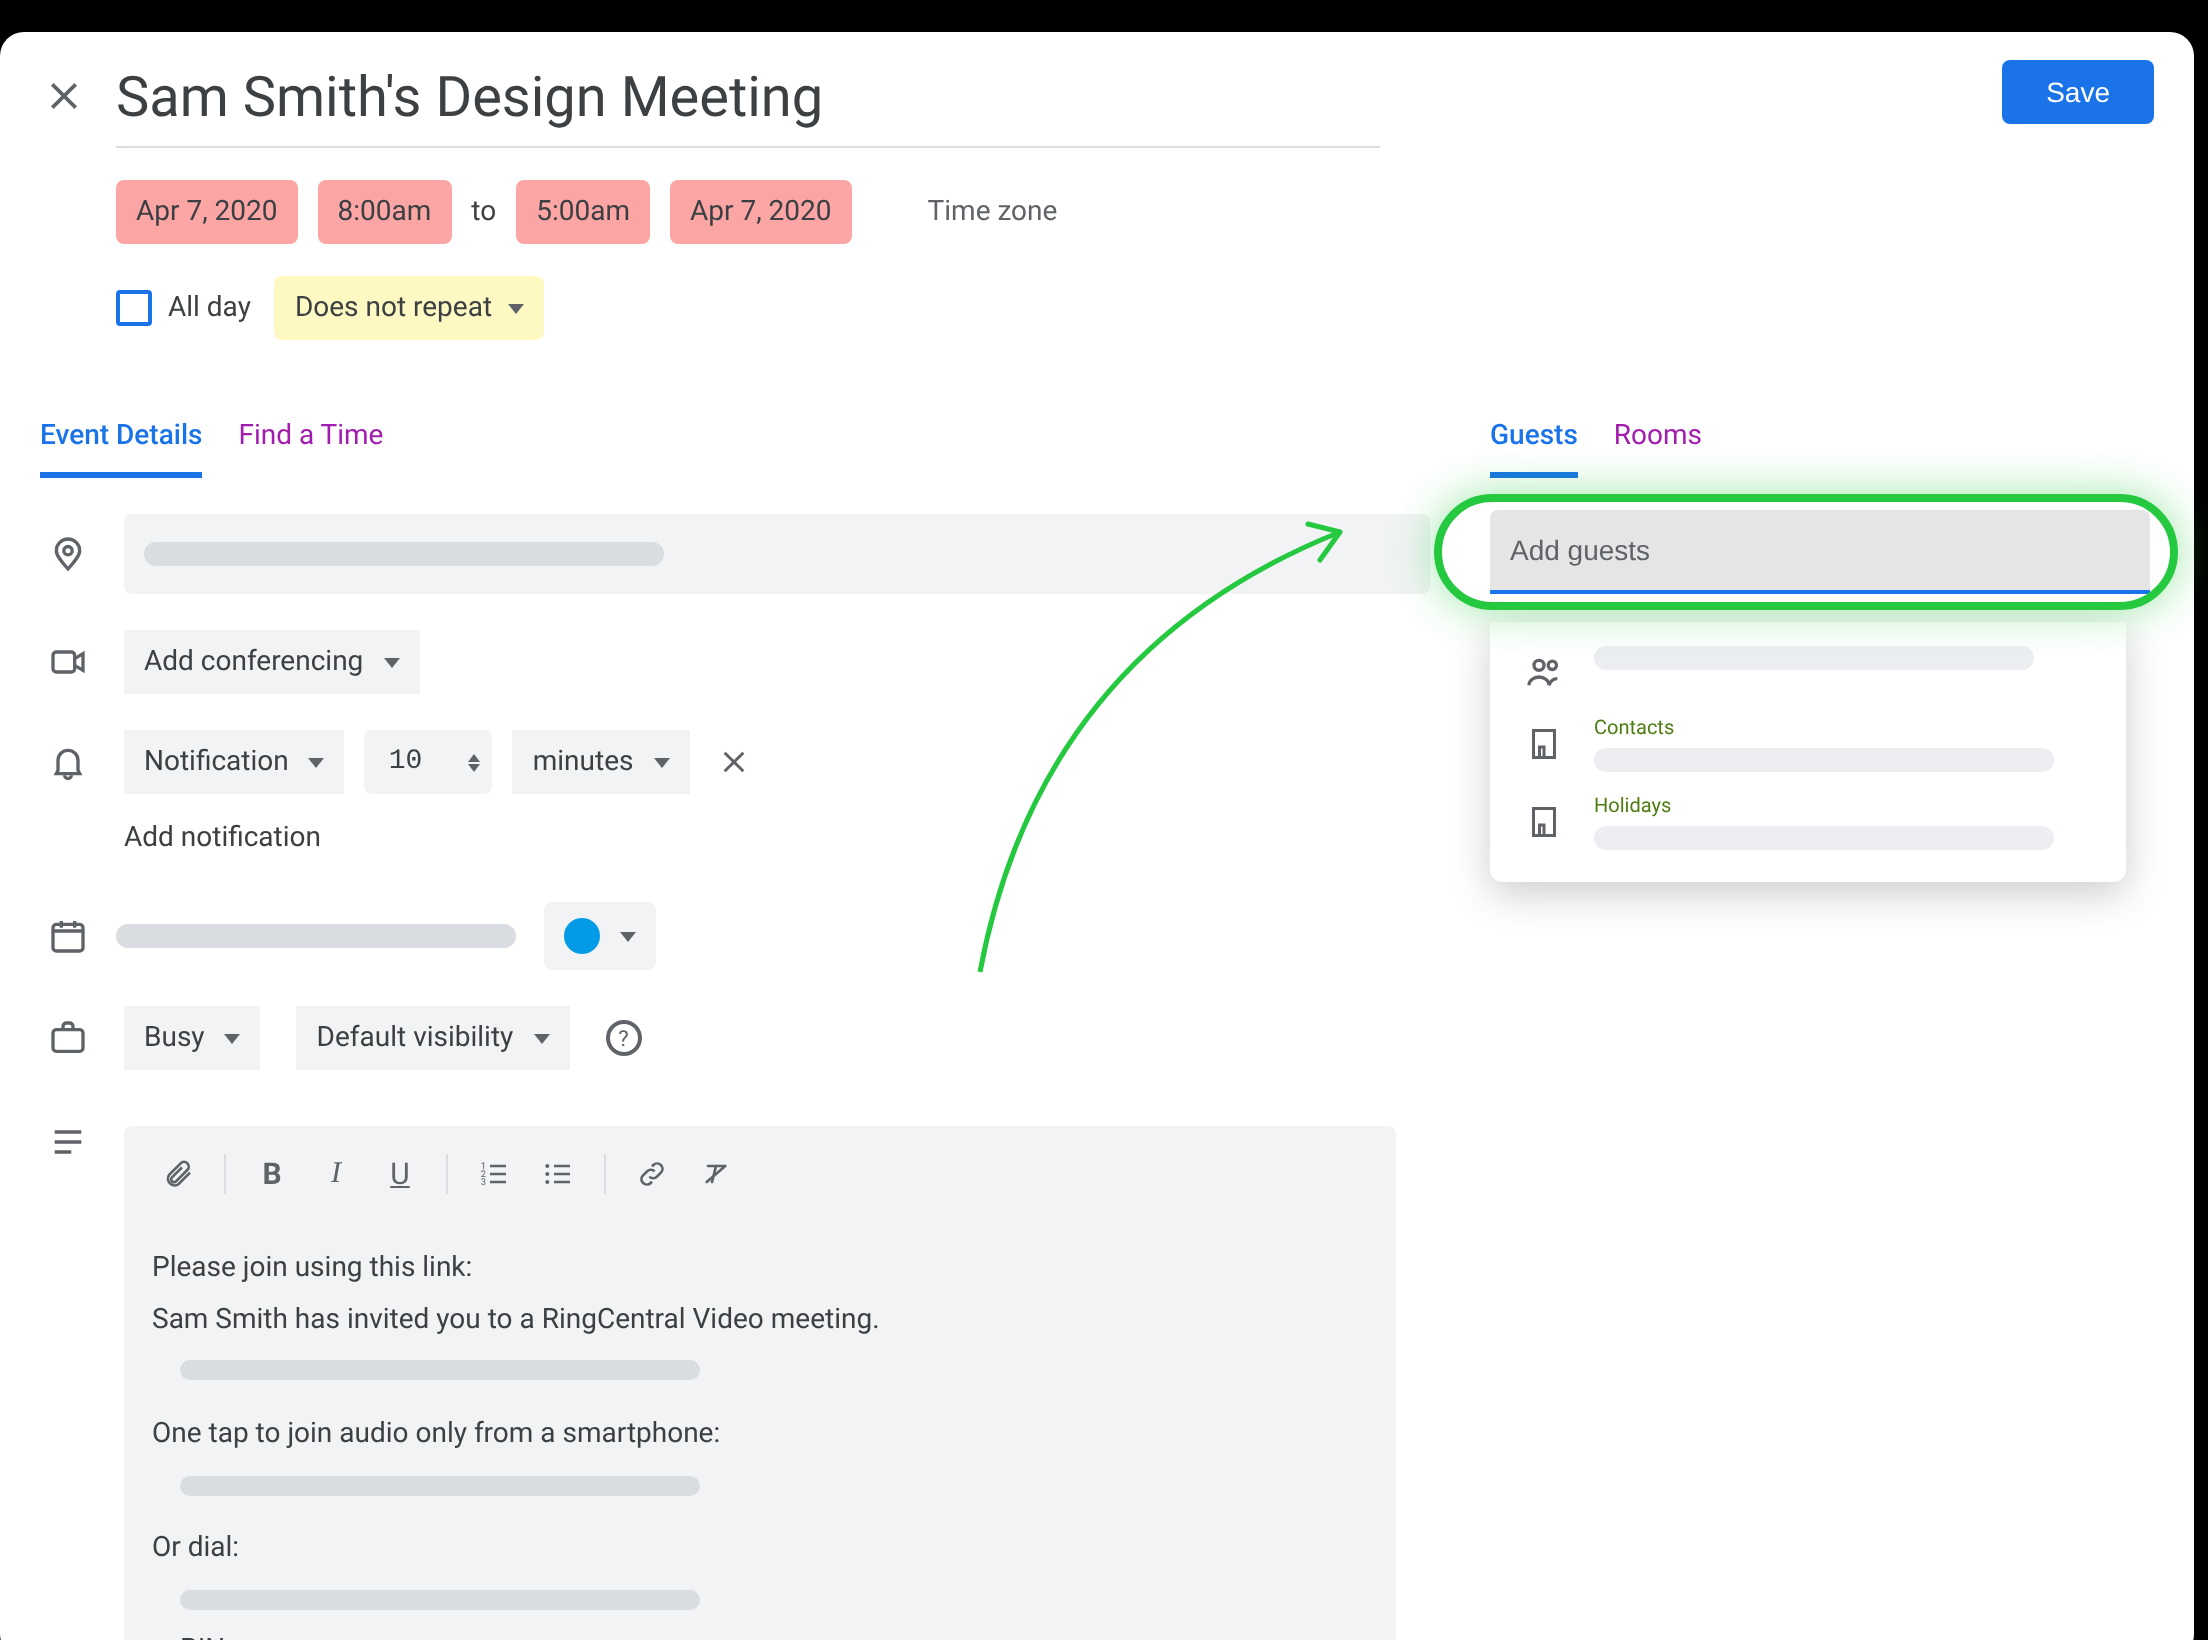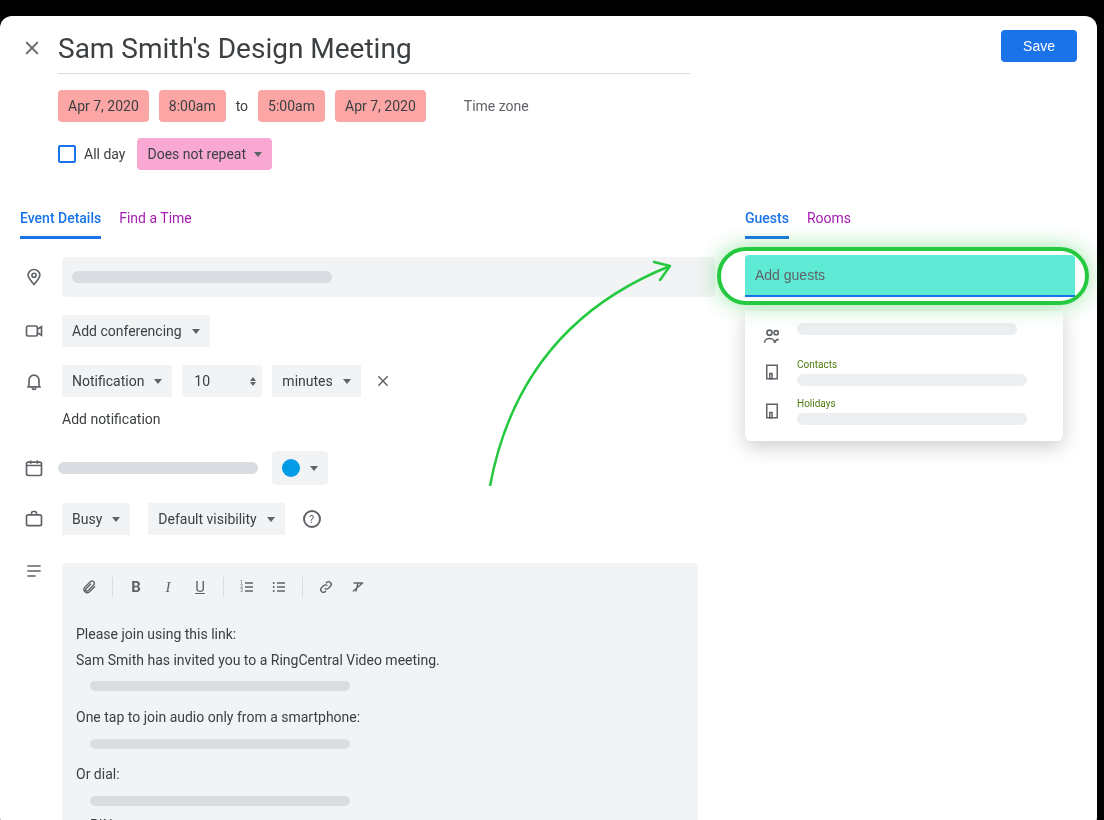--- a/index.html
+++ b/index.html
@@ -79,21 +79,21 @@
     gap: 8px;
   }
   .checkbox {
     width: 18px; height: 18px;
     border: 2px solid #1a73e8;
     border-radius: 2px;
     cursor: pointer;
   }
   .allday-label { font-size: 14px; color: #3c4043; }
   .repeat-chip {
-    background: #f9a8d4;
+    background: #fef9c3;
     border-radius: 4px;
     padding: 8px 10px;
     font-size: 14px;
     color: #3c4043;
     display: flex; align-items: center; gap: 6px;
     cursor: pointer;
     margin-left: 4px;
   }
   .tabs {
     margin-top: 40px;
@@ -155,22 +155,23 @@
   }
   .notif-group { display: flex; gap: 10px; align-items: center; }
   .notif-num {
     background: #f1f3f4;
     border-radius: 4px;
     padding: 8px 6px 8px 12px;
     font-size: 14px;
     color: #3c4043;
     display: flex; align-items: center; gap: 6px;
     cursor: pointer;
-    width: 80px;
+    width: 64px;
     justify-content: space-between;
+    font-family: Liberation Mono, monospace;
   }
   .spinner {
     display: flex; flex-direction: column; gap: 1px;
   }
   .spinner .arr {
     width: 0; height: 0;
     border-left: 3px solid transparent;
     border-right: 3px solid transparent;
   }
   .spinner .up { border-bottom: 4px solid #5f6368; }
@@ -271,21 +272,21 @@
     position: absolute;
     top: -8px; left: -28px; right: -12px; bottom: -8px;
     border: 4px solid #25c940;
     border-radius: 36px;
     box-shadow: 0 0 22px rgba(37,201,64,0.45);
     pointer-events: none;
     z-index: 5;
   }
   .guest-input {
     width: 330px;
-    background: #5eead4;
+    background: #e5e5e5;
     border: none;
     border-bottom: 2px solid #1a73e8;
     border-radius: 4px 4px 0 0;
     padding: 12px 10px;
     font-size: 14px;
     color: #5f6368;
     outline: none;
   }
   .guest-input::placeholder { color: #5f6368; }
   .suggest-panel {

